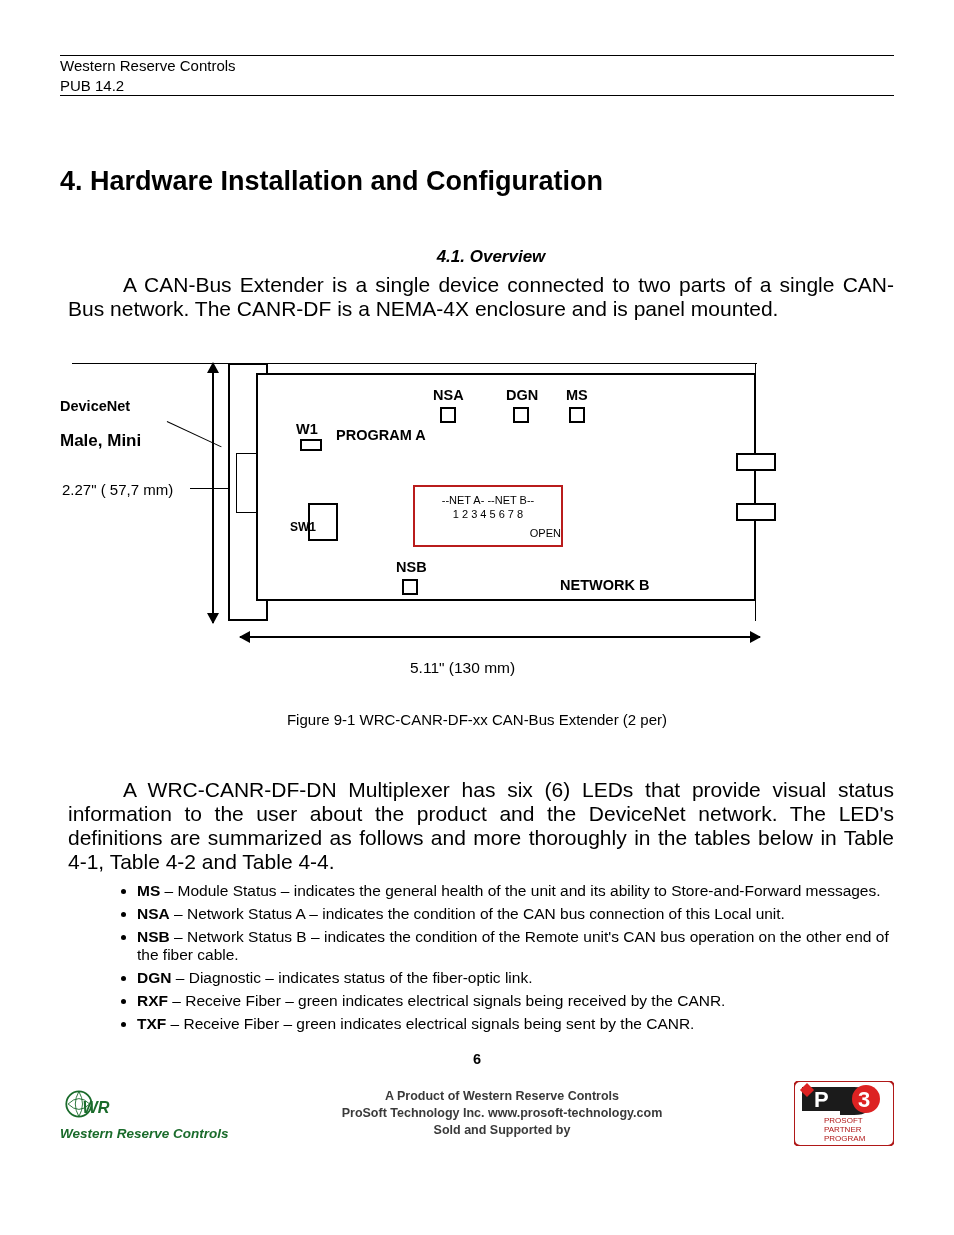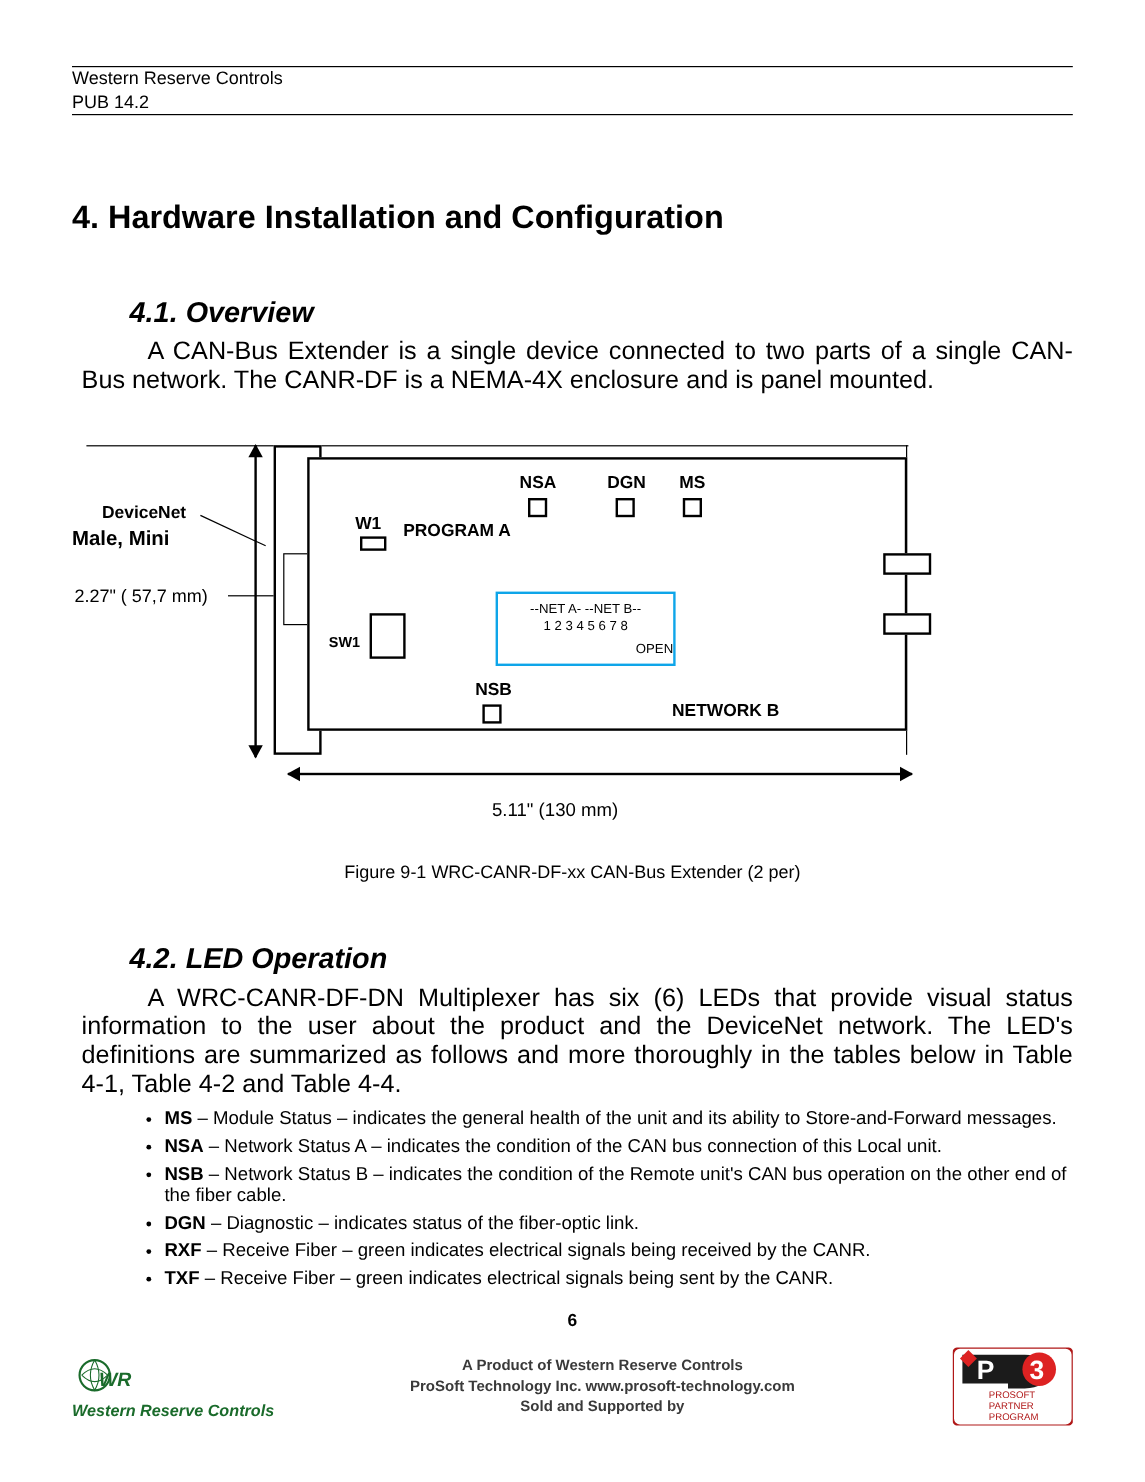--- a/index.html
+++ b/index.html
@@ -23,43 +23,44 @@
   }
   .header-left { text-align: left; }
   .header-right { text-align: right; }
   .hr-under { border-top: 1px solid #000; margin-top: 0; }
   h1.chapter {
     font-size: 27px;
     font-weight: bold;
     margin: 70px 0 50px 0;
   }
   h2.section {
-    font-size: 24px;
+    font-size: 17px;
     font-style: italic;
     font-weight: bold;
-    margin: 20px 0 6px 48px;
+    margin: 20px 0 6px 28px;
+    text-align: center;
   }
   p.body {
     font-size: 21px;
     margin: 0 0 6px 8px;
     text-align: justify;
   }
   p.body.indent { text-indent: 55px; }
   ul.bullets {
     margin: 8px 0 0 55px;
     padding-left: 22px;
     font-size: 15.5px;
   }
   ul.bullets li { margin-bottom: 5px; }
   .figure-wrap {
     margin: 40px 0 20px 0;
     position: relative;
     height: 330px;
   }
-  .dim-vert-label-1 { position:absolute; left:0; top:51px; font-weight:bold; font-size:14.5px;margin-left:25px; }
+  .dim-vert-label-1 { position:absolute; left:0; top:37px; font-weight:bold; font-size:14.5px; }
   .dim-vert-label-2 { position:absolute; left:0; top:70px; font-weight:bold; font-size:17px; }
   .dim-vert-value   { position:absolute; left:2px; top:120px; font-size:15px; }
   .fiber-label-1 { position:absolute; left:610px; top:22px; font-weight:bold; font-size:14.5px; }
   .fiber-label-2 { position:absolute; left:610px; top:40px; font-weight:bold; font-size:14.5px; }
   .vert-arrow { position:absolute; left:152px; top:2px; width:2px; height:260px; background:#000; }
   .vert-arrow::before, .vert-arrow::after { content:""; position:absolute; left:-5px; width:0; height:0; border-left:6px solid transparent; border-right:6px solid transparent; }
   .vert-arrow::before { top:-1px; border-bottom:11px solid #000; }
   .vert-arrow::after  { bottom:-1px; border-top:11px solid #000; }
   .horiz-arrow { position:absolute; left:180px; top:275px; height:2px; width:520px; background:#000; }
   .horiz-arrow::before, .horiz-arrow::after { content:""; position:absolute; top:-5px; width:0; height:0; border-top:6px solid transparent; border-bottom:6px solid transparent; }
@@ -69,21 +70,21 @@
   .rightline{ position:absolute; left:695px; top:2px; height:258px; border-left:1px solid #000; }
   .dim-horiz-value { position:absolute; left:350px; top:298px; font-size:15.5px; }
   .dev-box { position:absolute; left:168px; top:2px; width:40px; height:258px; border:2px solid #000; box-sizing:border-box; background:#fff; }
   .dev-inner { position:absolute; left:176px; top:92px; width:24px; height:60px; border:1.5px solid #000; box-sizing:border-box; }
   .callout-line1 { position:absolute; left:107px; top:60px; width:60px; border-top:1px solid #000; transform:rotate(25deg); transform-origin:left center; }
   .callout-line2 { position:absolute; left:130px; top:127px; width:44px; border-top:1px solid #000; }
   .main-box { position:absolute; left:196px; top:12px; width:500px; height:228px; border:2.5px solid #000; box-sizing:border-box; background:#fff; }
   .main-box .led { position:absolute; width:16px; height:16px; border:2px solid #000; box-sizing:border-box; }
   .main-box .lbl { position:absolute; font-weight:bold; font-size:14.5px; }
   .main-box .mhdr{ position:absolute; font-weight:bold; font-size:14.5px; }
-  .dip-box { position:absolute; left:155px; top:110px; width:150px; height:62px; border:2px solid #0ea5e9; box-sizing:border-box; }
+  .dip-box { position:absolute; left:155px; top:110px; width:150px; height:62px; border:2px solid #b91c1c; box-sizing:border-box; }
   .dip-text { font-size:11px; text-align:center; padding-top:6px; line-height:1.3; }
   .fiber-port { position:absolute; right:-22px; width:40px; height:18px; border:2px solid #000; box-sizing:border-box; background:#fff; }
   .fig-caption { text-align:center; font-size:15px; margin:20px 0 50px 0; }
   .page-num { text-align:center; font-weight:bold; font-size:14.5px; margin-top:18px; }
   .footer { display:flex; justify-content:space-between; align-items:center; margin-top:14px; }
   .footer-center { text-align:center; font-size:12.5px; line-height:1.35; color:#3a3a3a; }
   .footer-center .b { font-weight:bold; }
   .wrc-logo { width:150px; height:55px; position:relative; }
   .wrc-globe { position:absolute; left:4px; top:0; width:46px; height:36px; }
   .wrc-text  { position:absolute; left:0; bottom:0; font-style:italic; font-weight:bold; font-size:13.5px; color:#1a6b2b; white-space:nowrap; }
@@ -136,21 +137,21 @@
       <div class="lbl" style="left:248px; top:12px;">DGN</div>
       <div class="led" style="left:255px; top:32px;"></div>
 
       <div class="lbl" style="left:308px; top:12px;">MS</div>
       <div class="led" style="left:311px; top:32px;"></div>
 
       <div class="lbl" style="left:38px; top:46px;">W1</div>
       <div class="led" style="left:42px; top:64px; width:22px; height:12px;"></div>
       <div class="mhdr" style="left:78px; top:52px;">PROGRAM A</div>
 
-      <div class="lbl" style="left:16px; top:145px; font-size:12px;">SW1</div>
+      <div class="lbl" style="left:32px; top:145px; font-size:12px;">SW1</div>
       <div class="led" style="left:50px; top:128px; width:30px; height:38px;"></div>
 
       <div class="dip-box">
         <div class="dip-text">
           <div>--NET A-   --NET B--</div>
           <div>1  2  3  4    5  6  7  8</div>
           <div style="margin-top:4px;text-align:right;">OPEN</div>
         </div>
       </div>
 
@@ -158,21 +159,20 @@
       <div class="led" style="left:144px; top:204px;"></div>
       <div class="mhdr" style="left:302px; top:202px;">NETWORK B</div>
 
       <div class="fiber-port" style="top:78px;"></div>
       <div class="fiber-port" style="top:128px;"></div>
     </div>
   </div>
 
   <div class="fig-caption">Figure 9-1   WRC-CANR-DF-xx CAN-Bus Extender (2 per)</div>
 
-  <h2 class="section">4.2.   LED Operation</h2>
   <p class="body indent">A WRC-CANR-DF-DN Multiplexer has six (6) LEDs that provide visual status information to the user about the product and the DeviceNet network.   The LED's definitions are summarized as follows and more thoroughly in the tables below in Table 4-1, Table 4-2 and Table 4-4.</p>
 
   <ul class="bullets">
     <li><b>MS</b><span> – Module Status – indicates the general health of the unit and its ability to Store-and-Forward messages.</span></li>
     <li><b>NSA</b><span> – Network Status A – indicates the condition of the CAN bus connection of this Local unit.</span></li>
     <li><b>NSB</b><span> – Network Status B – indicates the condition of the Remote unit's CAN bus operation on the other end of the fiber cable.</span></li>
     <li><b>DGN</b><span> – Diagnostic – indicates status of the fiber-optic link.</span></li>
     <li><b>RXF</b><span> – Receive Fiber – green indicates electrical signals being received by the CANR.</span></li>
     <li><b>TXF</b><span> – Receive Fiber – green indicates electrical signals being sent by the CANR.</span></li>
   </ul>

